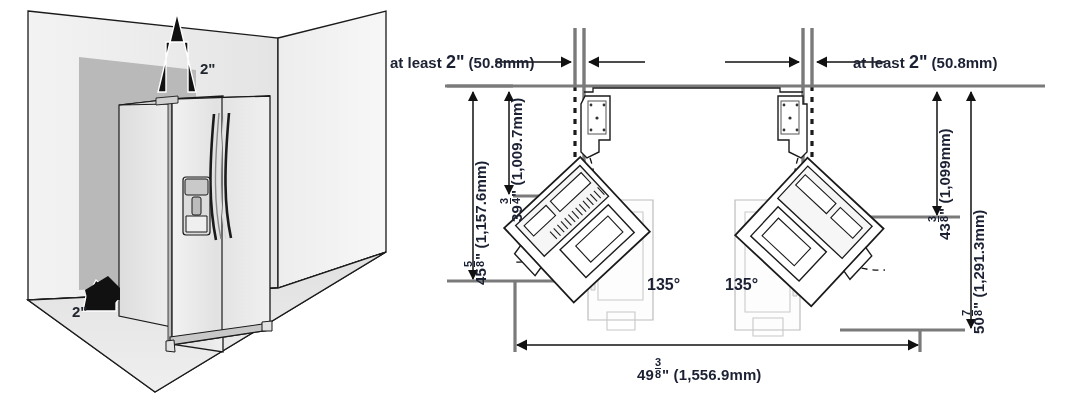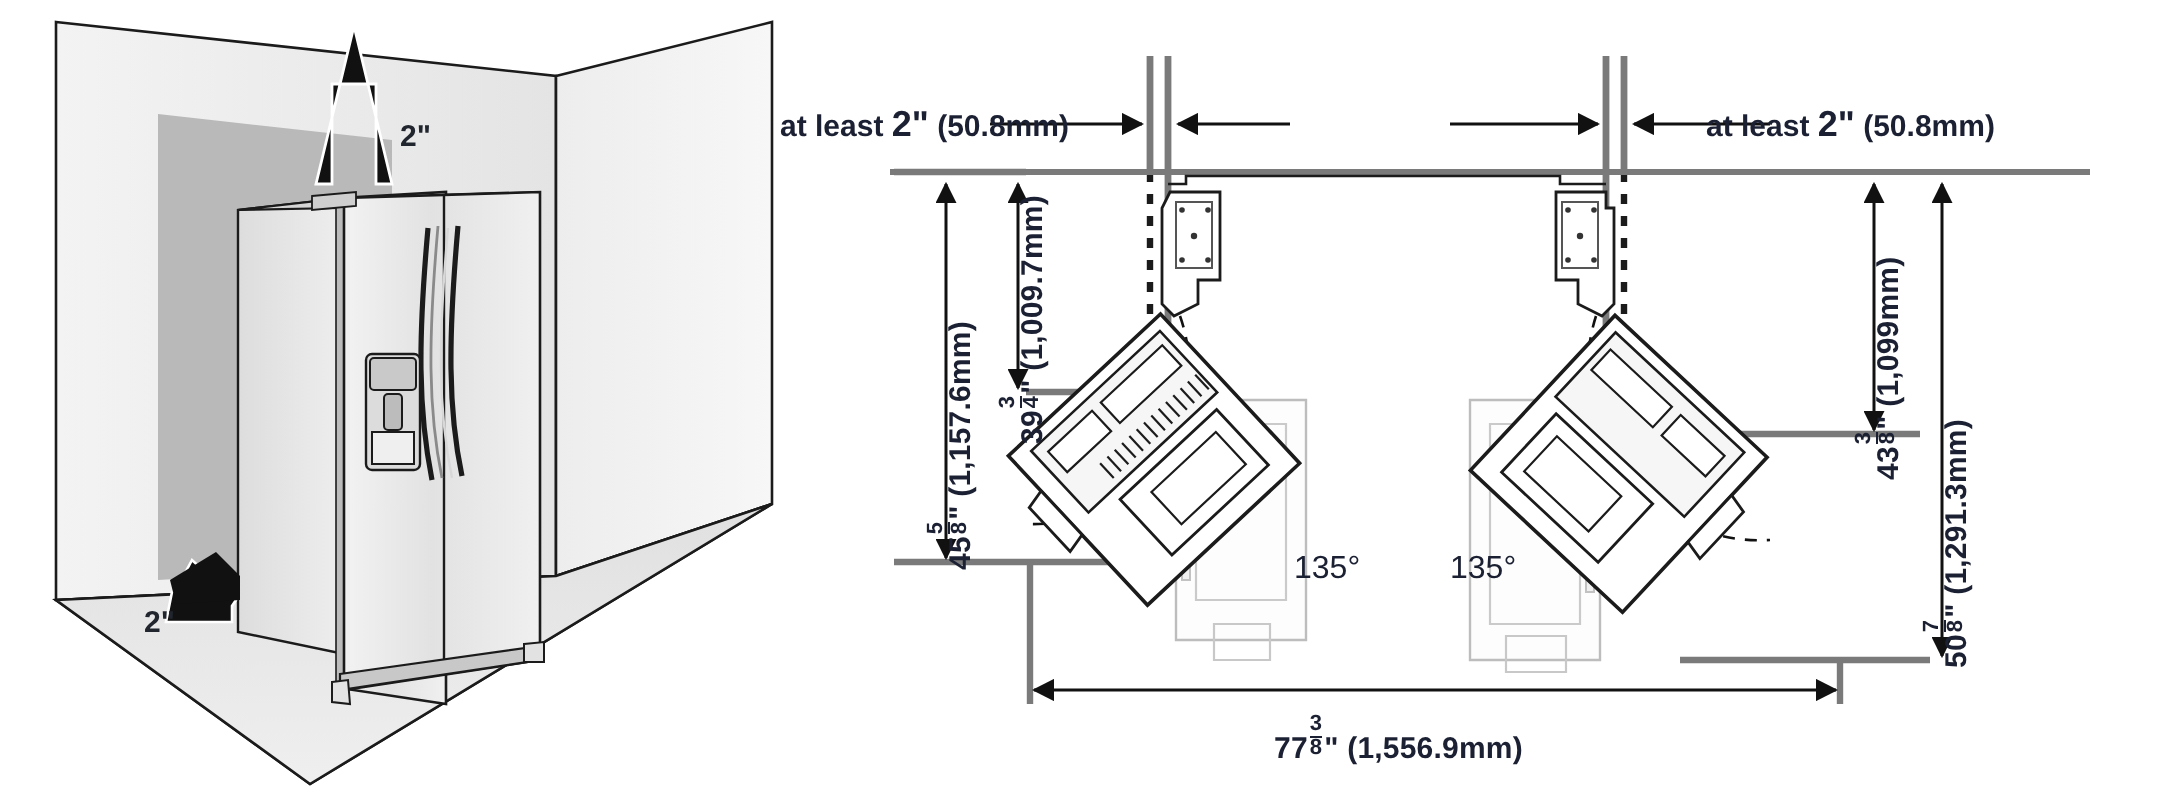--- a/index.html
+++ b/index.html
@@ -10,21 +10,21 @@
   .plan{position:absolute;left:385px;top:0;width:705px;height:406px;}
   svg{display:block;}
   .lbl{position:absolute;font-weight:bold;color:#1b2033;white-space:nowrap;}
   .lbl-iso{font-size:15px;font-weight:bold;color:#21262e;}
   .dim-text{font-size:15px;font-weight:bold;color:#1b2033;letter-spacing:.1px;}
   .vert{transform-origin:0 0;transform:rotate(-90deg);}
   .frac{display:inline-block;position:relative;font-size:11px;line-height:1;
         vertical-align:.18em;margin:0 1px;text-align:center;}
   .frac .n{display:block;font-size:11px;line-height:1.02;}
   .frac .d{display:block;font-size:11px;line-height:1.02;border-top:1.3px solid #1b2033;}
-  .ang{font-size:16px;font-weight:normal;color:#1b2033;}
+  .ang{font-size:16px;font-weight:bold;color:#1b2033;}
   .hdr{font-size:15px;font-weight:bold;color:#1b2033;}
   .hdr .big{font-size:18px;}
 </style>
 </head>
 <body>
 
 <div class="root">
 
   <div class="iso">
     <svg width="400" height="406" viewBox="0 0 400 406">
@@ -279,21 +279,21 @@
       <span>43</span><span class="frac"><span class="n">3</span><span class="d">8</span></span><span>"</span>
       <span>(1,099mm)</span>
     </div>
 
     <div class="lbl dim-text vert" style="left:576px;top:334px;">
       <span>50</span><span class="frac"><span class="n">7</span><span class="d">8</span></span><span>"</span>
       <span>(1,291.3mm)</span>
     </div>
 
     <div class="lbl dim-text" style="left:252px;top:357px;">
-      <span>77</span><span class="frac"><span class="n">3</span><span class="d">8</span></span><span>"</span>
+      <span>49</span><span class="frac"><span class="n">3</span><span class="d">8</span></span><span>"</span>
       <span>(1,556.9mm)</span>
     </div>
 
     <div class="lbl ang" style="left:262px;top:276px;">
       <span>135</span><span>°</span>
     </div>
     <div class="lbl ang" style="left:340px;top:276px;">
       <span>135</span><span>°</span>
     </div>
   </div>

